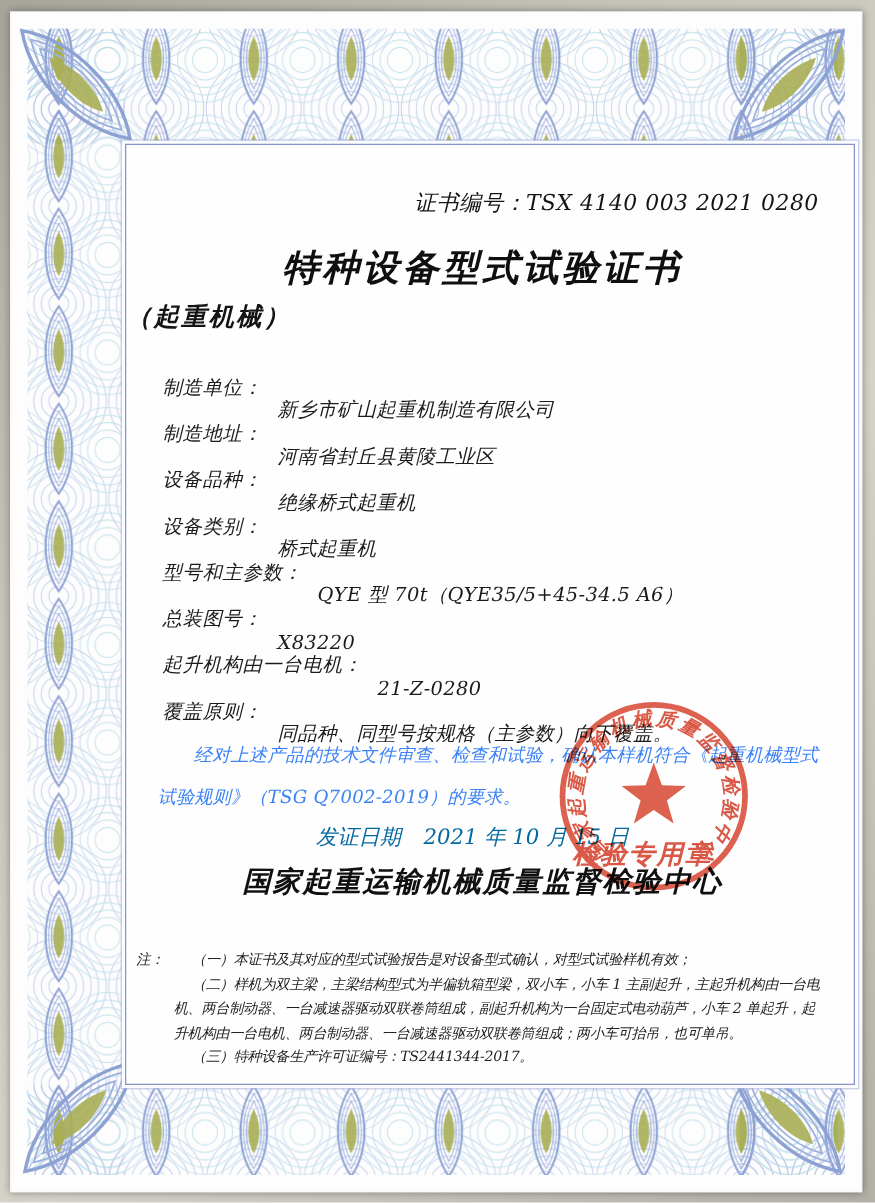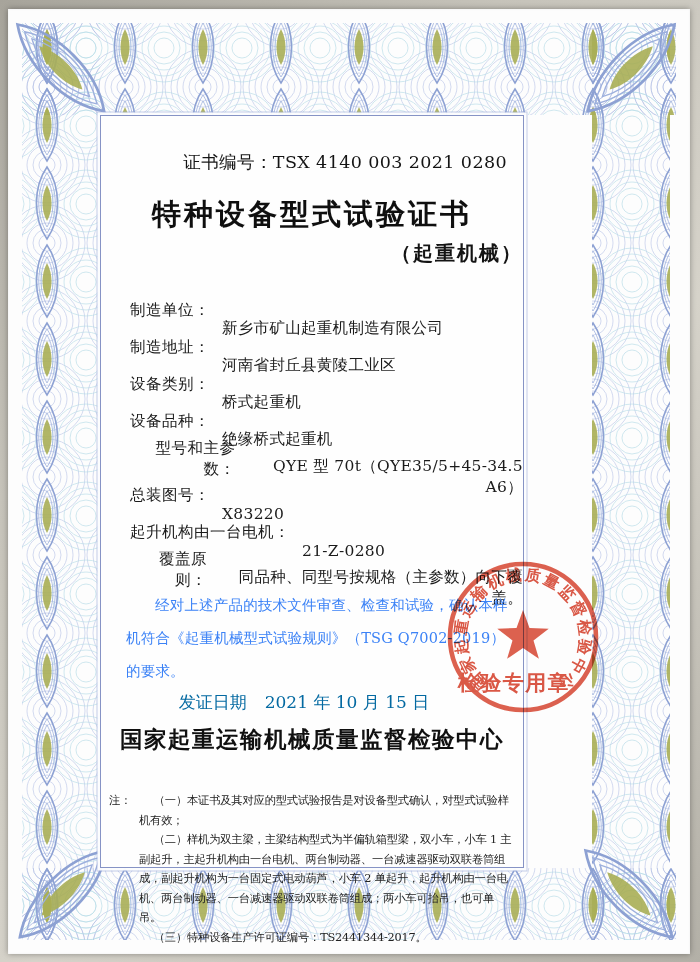--- a/index.html
+++ b/index.html
@@ -10,39 +10,40 @@
     color:#1e1e1e;
     position:relative;
   }
   .paper{
     position:absolute;left:8px;top:9px;width:682px;height:945px;
     background:#fdfdfd;
     box-shadow:0 0 6px rgba(0,0,0,.35), inset 0 0 2px rgba(0,0,0,.08);
   }
   .guilloche{position:absolute;left:0;top:0;}
   .content{
-    position:absolute;left:92px;top:106px;width:424px;height:753px;
+    position:absolute;left:92px;top:106px;width:584px;height:753px;
     background:#fefefe;
     border:1px solid #8693c5;
     box-shadow:0 0 0 2.5px rgba(255,255,255,.95), 0 0 0 3.5px rgba(150,165,215,.55);
     box-sizing:border-box;
-    padding:26px 0 0 0;
+    padding:26px 12px 0 0;
+    font-style:italic;
   }
   .cert-no{
     text-align:right;padding-right:16px;margin-top:8px;
     font-size:17.5px;letter-spacing:.4px;color:#141414;
   }
   .title{
     margin:20px 0 0 0;text-align:center;
     font-family:"DejaVu Sans","Liberation Sans",sans-serif;
     font-size:29px;font-weight:bold;letter-spacing:3px;color:#0f0f0f;
     line-height:40px;
   }
   .subtitle{
-    margin-top:5px;text-align:right;
+    margin-top:5px;text-align:left;
     font-family:"DejaVu Sans","Liberation Sans",sans-serif;
     font-size:20px;font-weight:bold;letter-spacing:2px;color:#141414;
     line-height:28px;
   }
   .fields{margin:25px 0 0 29px;}
   .field-row{height:37px;display:flex;align-items:center;font-size:15.5px;color:#1b1b1b;text-align:right;}
   .field-row .lbl{letter-spacing:.5px;}
   .field-row .val{margin-left:12px;letter-spacing:.3px;margin-top:36px;}
   .statement{
     margin:1px 14px 0 25px;
@@ -139,26 +140,26 @@
     <div class="fields">
       <div class="field-row">
         <span class="lbl">制造单位：</span>
         <span class="val">新乡市矿山起重机制造有限公司</span>
       </div>
       <div class="field-row">
         <span class="lbl">制造地址：</span>
         <span class="val">河南省封丘县黄陵工业区</span>
       </div>
       <div class="field-row">
+        <span class="lbl">设备品种：</span>
+        <span class="val">绝缘桥式起重机</span>
+      </div>
+      <div class="field-row">
         <span class="lbl">设备类别：</span>
         <span class="val">桥式起重机</span>
-      </div>
-      <div class="field-row">
-        <span class="lbl">设备品种：</span>
-        <span class="val">绝缘桥式起重机</span>
       </div>
       <div class="field-row">
         <span class="lbl">型号和主参数：</span>
         <span class="val">QYE 型 70t（QYE35/5+45-34.5 A6）</span>
       </div>
       <div class="field-row">
         <span class="lbl">总装图号：</span>
         <span class="val">X83220</span>
       </div>
       <div class="field-row">

